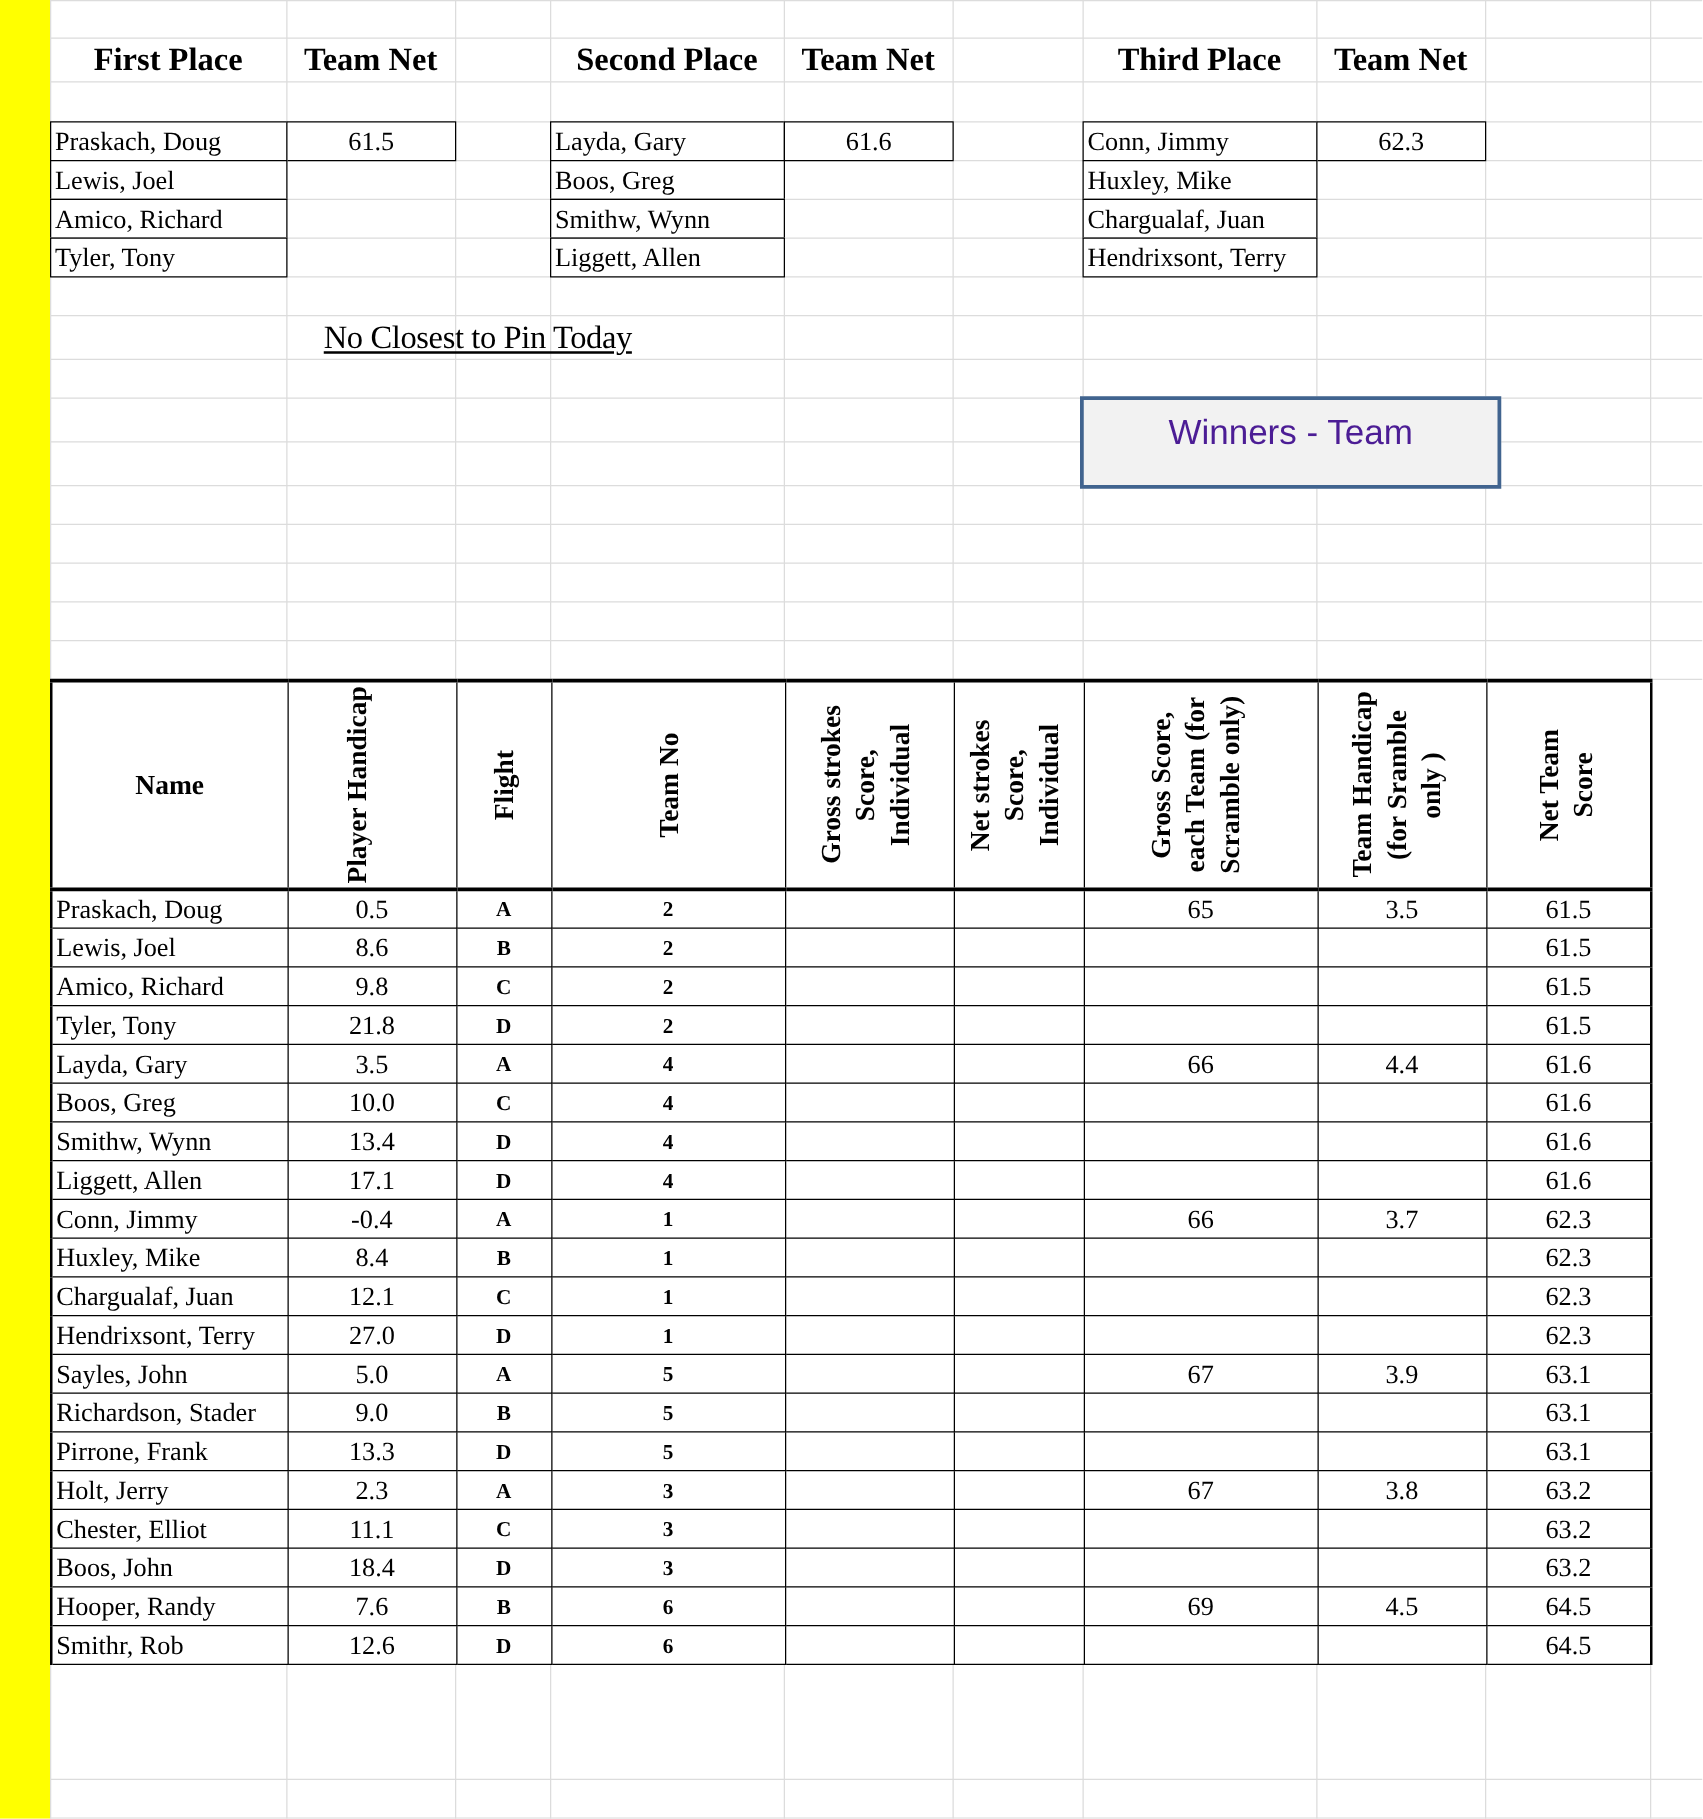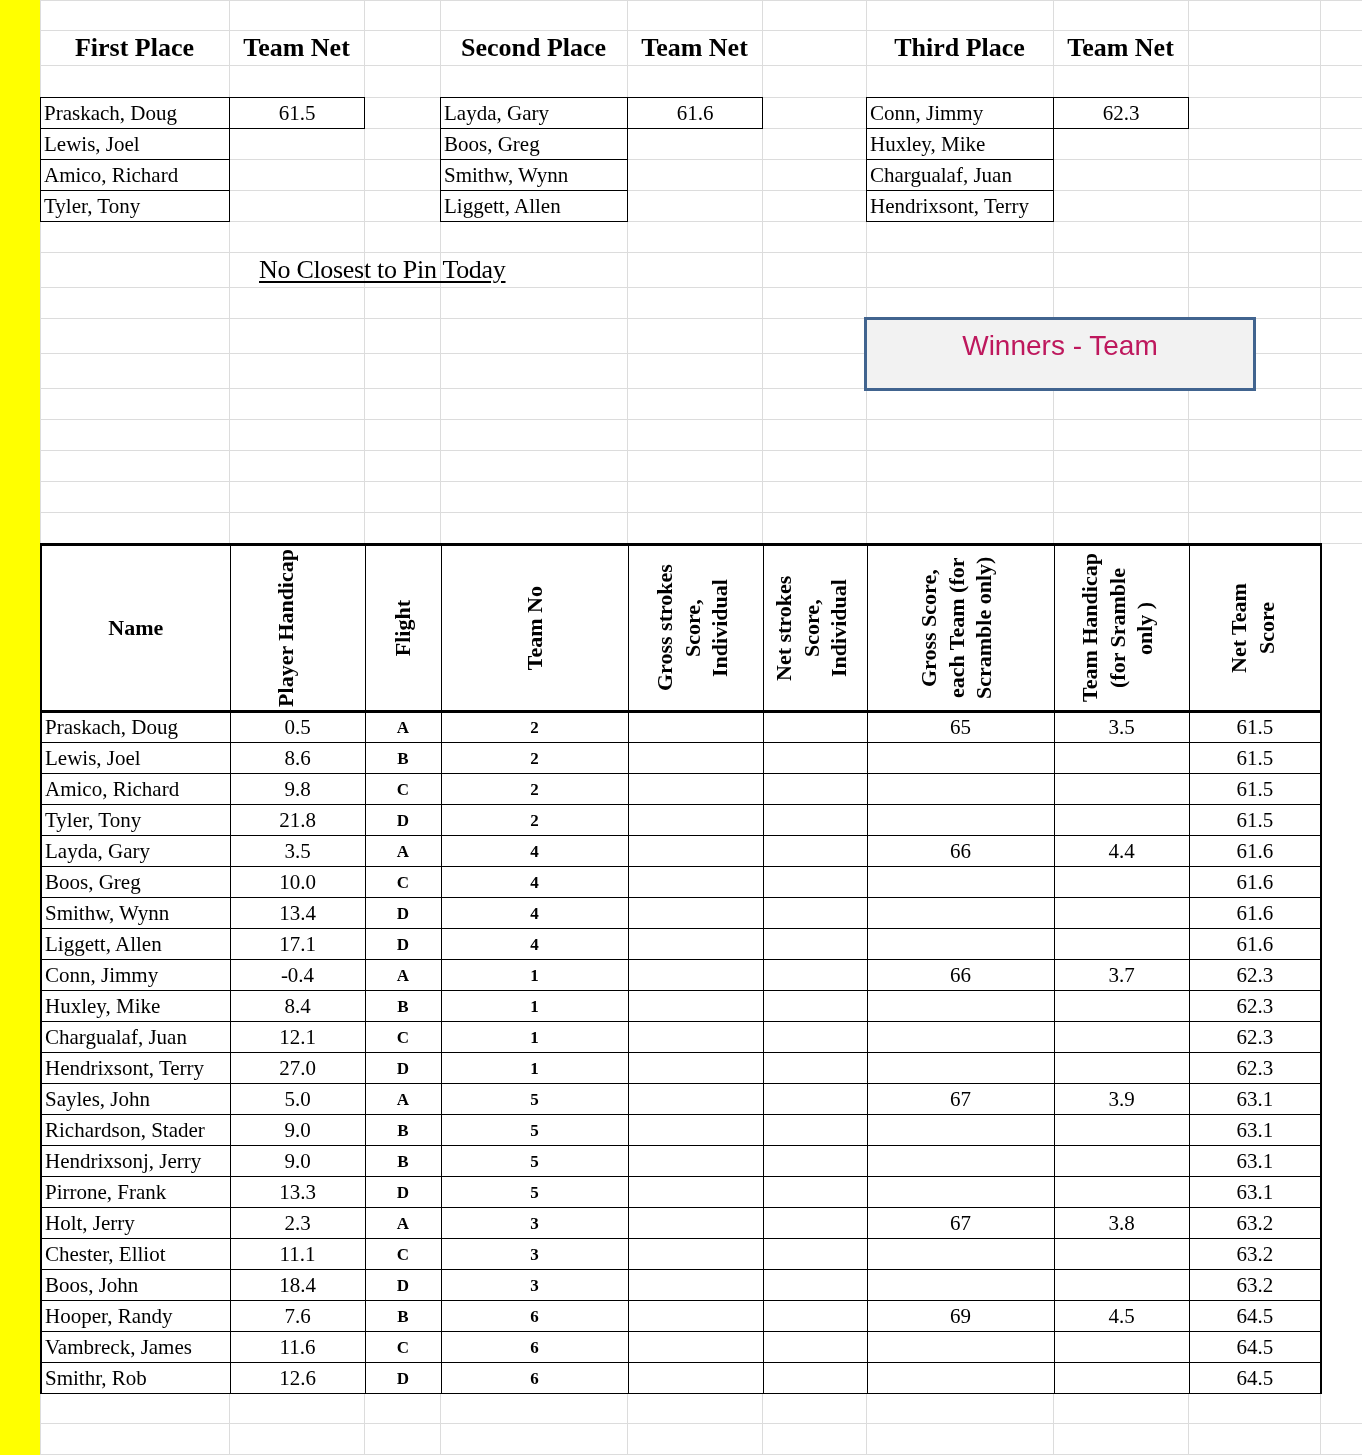--- a/index.html
+++ b/index.html
@@ -18,22 +18,22 @@
   .bx { border: 1px solid #000; background: #fff; }
   .name-cell { font-size: 21px; padding-left: 3px; justify-content: flex-start; }
   .num-cell { font-size: 21px; justify-content: center; }
 
   .cpt {
     position: absolute; left: 259px; top: 255px; font-size: 26px; font-weight: normal;
     text-decoration: underline; text-decoration-thickness: 2px; text-underline-offset: 3px;
     font-family: "Liberation Serif", serif; letter-spacing: -0.3px;
   }
   .winners-btn {
-    position: absolute; left: 864px; top: 317px; width: 392px; height: 74px; box-sizing: border-box;
-    border: 3px solid #41648f; background: #f2f2f2; color: #be185d;
+    position: absolute; left: 864px; top: 317px; width: 337px; height: 74px; box-sizing: border-box;
+    border: 3px solid #41648f; background: #f2f2f2; color: #4c1d95;
     font-family: "Liberation Sans", "DejaVu Sans", sans-serif; font-size: 28px;
     display: flex; justify-content: center; padding-top: 10px; cursor: pointer;
   }
 
   table.main {
     position: absolute; left: 40px; top: 543px; border-collapse: collapse;
     table-layout: fixed; background: #fff;
   }
   table.main th, table.main td { border: 1px solid #000; padding: 0; overflow: hidden; }
   table.main thead tr { height: 167px; }
@@ -303,31 +303,20 @@
         <td>9.0</td>
         <td class="fl">B</td>
         <td class="tn">5</td>
         <td></td>
         <td></td>
         <td></td>
         <td></td>
         <td class="rt">63.1</td>
       </tr>
       <tr>
-        <td class="nm" style="border-left: 2px solid rgb(0, 0, 0);">Hendrixsonj, Jerry</td>
-        <td>9.0</td>
-        <td class="fl">B</td>
-        <td class="tn">5</td>
-        <td></td>
-        <td></td>
-        <td></td>
-        <td></td>
-        <td class="rt">63.1</td>
-      </tr>
-      <tr>
         <td class="nm" style="border-left: 2px solid rgb(0, 0, 0);">Pirrone, Frank</td>
         <td>13.3</td>
         <td class="fl">D</td>
         <td class="tn">5</td>
         <td></td>
         <td></td>
         <td></td>
         <td></td>
         <td class="rt">63.1</td>
       </tr>
@@ -369,31 +358,20 @@
         <td>7.6</td>
         <td class="fl">B</td>
         <td class="tn">6</td>
         <td></td>
         <td></td>
         <td>69</td>
         <td>4.5</td>
         <td class="rt">64.5</td>
       </tr>
       <tr>
-        <td class="nm" style="border-left: 2px solid rgb(0, 0, 0);">Vambreck, James</td>
-        <td>11.6</td>
-        <td class="fl">C</td>
-        <td class="tn">6</td>
-        <td></td>
-        <td></td>
-        <td></td>
-        <td></td>
-        <td class="rt">64.5</td>
-      </tr>
-      <tr>
         <td class="nm" style="border-left: 2px solid rgb(0, 0, 0); font-family: Liberation Serif, serif;">Smithr, Rob</td>
         <td>12.6</td>
         <td class="fl">D</td>
         <td class="tn">6</td>
         <td></td>
         <td></td>
         <td></td>
         <td></td>
         <td class="rt">64.5</td>
       </tr>

